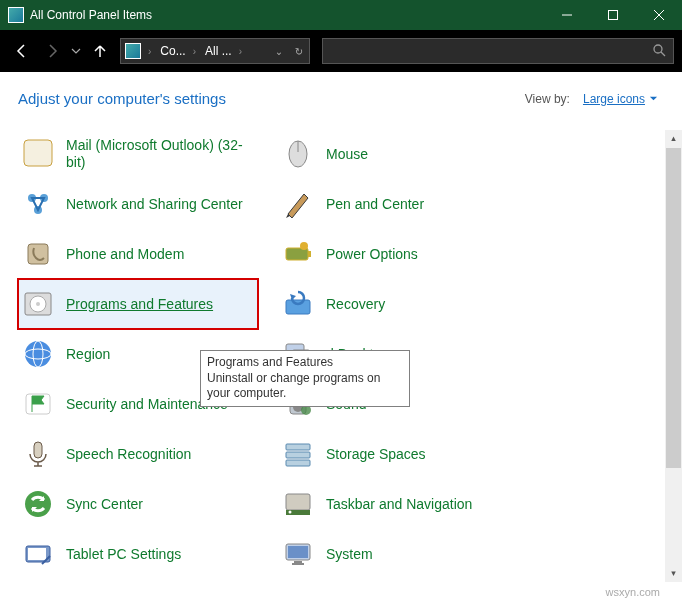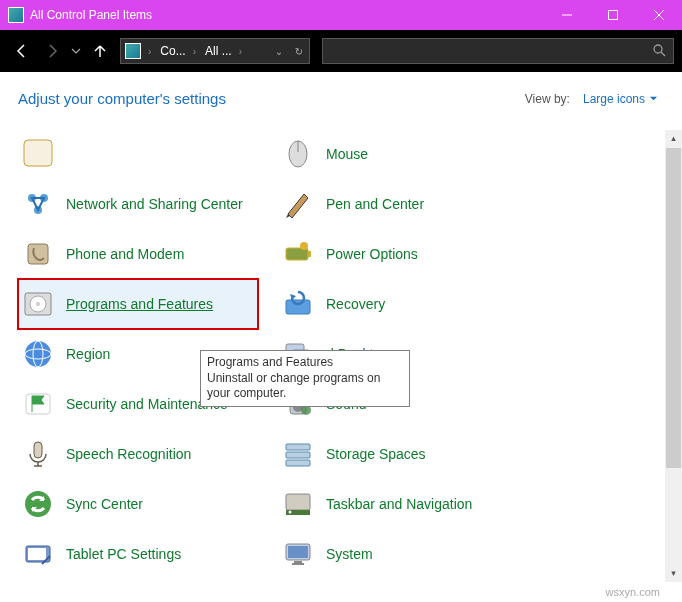--- a/index.html
+++ b/index.html
@@ -1,19 +1,19 @@
 <!DOCTYPE html>
 <html><head>
 <meta charset="utf-8">
 <style>
   * { margin: 0; padding: 0; box-sizing: border-box; }
   body { font-family: "Segoe UI", Tahoma, sans-serif; font-size: 13px; width: 682px; height: 602px; background: #fff; position: relative; overflow: hidden; }
 
   
-  .titlebar { height: 30px; background: #d946ef; color: #fff; display: flex; align-items: center; }
+  .titlebar { height: 30px; background: #14532d; color: #fff; display: flex; align-items: center; }
   .titlebar-icon { width: 16px; height: 16px; margin: 0 6px 0 8px; background: linear-gradient(135deg,#4aa,#1a7a9a); border: 1px solid #fff; display: inline-block; }
   .titlebar-title { flex: 1; font-size: 12px; }
   .win-btn { width: 46px; height: 30px; display: flex; align-items: center; justify-content: center; color: #fff; }
   .win-btn svg { width: 10px; height: 10px; }
 
   
   .navbar { height: 42px; background: #000; display: flex; align-items: center; padding: 0 8px; gap: 2px; }
   .nav-btn { width: 28px; height: 28px; display: flex; align-items: center; justify-content: center; color: #ccc; }
   .nav-btn.disabled { color: #555; }
   .addr-wrap { flex: 0 0 190px; height: 26px; background: #2b2b2b; border: 1px solid #555; display: flex; align-items: center; margin: 0 4px; }
@@ -22,21 +22,21 @@
   .addr-icon { width: 16px; height: 16px; margin: 0 4px; background: linear-gradient(135deg,#4aa,#1a7a9a); border: 1px solid #fff; }
   .addr-cv { width: 20px; text-align: center; color: #aaa; font-size: 10px; }
   .search-wrap { flex: 1; height: 26px; background: #2b2b2b; border: 1px solid #555; margin-left: 6px; display: flex; align-items: center; }
   .search-input { flex: 1; background: transparent; border: none; color: #fff; padding: 0 6px; font-size: 12px; }
   .search-btn { width: 28px; color: #888; text-align: center; }
 
   
   .content-header { display: flex; align-items: center; padding: 18px 24px 10px 18px; justify-content: space-between; }
   .adj-title { color: #1a6fc4; font-size: 15px; flex: 1; }
   .viewby-lbl { color: #555; font-size: 12px; margin-right: 13px; }
-  .viewby-val { color: #1a6fc4; font-size: 12px; display: flex; align-items: center; gap: 4px; }
+  .viewby-val { color: #1a6fc4; font-size: 12px; display: flex; align-items: center; gap: 4px; text-decoration: underline; }
 
   
   .items { position: relative; padding: 0 18px 10px 18px; }
   .col { width: 240px; float: left; }
   .col.right { margin-left: 20px; }
   .item { display: flex; align-items: center; height: 50px; gap: 12px; padding-left: 4px; }
   .item.sel { background: #e8f2fb; outline: 2px solid #d40000; outline-offset: -1px; }
   .icon { width: 32px; height: 32px; flex-shrink: 0; display: flex; align-items: center; justify-content: center; }
   .label { color: #0f7a2e; font-size: 14px; line-height: 1.2; }
   .item.sel .label { text-decoration: underline; }
@@ -138,20 +138,21 @@
 
 <div class="items">
   <div class="spacer-top"></div>
   <div class="col" id="left-col">
       <div class="item">
         <span class="icon">
           <svg width="32" height="32" viewBox="0 0 32 32">
             <rect x="2" y="2" width="28" height="26" rx="4" fill="#f5f0e0" stroke="#c8a040"></rect>
           </svg>
         </span>
+        <span class="label">Mail (Microsoft Outlook) (32-bit)</span>
       </div>
       <div class="item">
         <span class="icon">
           <svg width="32" height="32" viewBox="0 0 32 32">
             <circle cx="10" cy="10" r="4" fill="#5aa0d8"></circle>
             <circle cx="22" cy="10" r="4" fill="#5aa0d8"></circle>
             <circle cx="16" cy="22" r="4" fill="#5aa0d8"></circle>
             <path d="M10 10 L22 10 L16 22 Z" fill="none" stroke="#2a6fb0" stroke-width="2"></path>
           </svg>
         </span>

